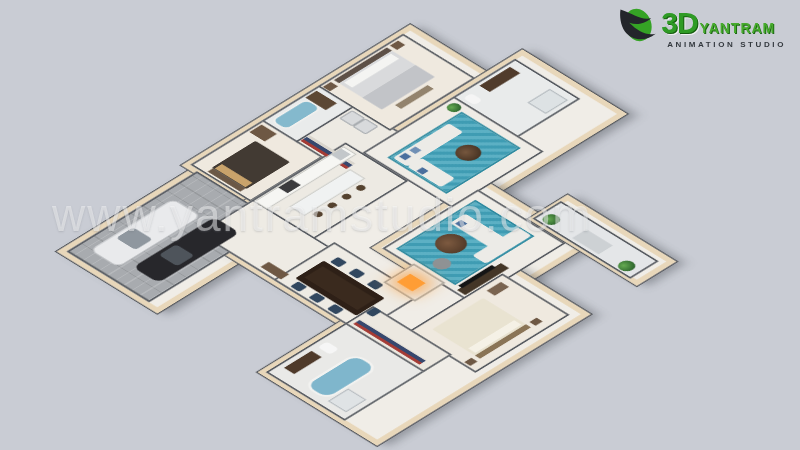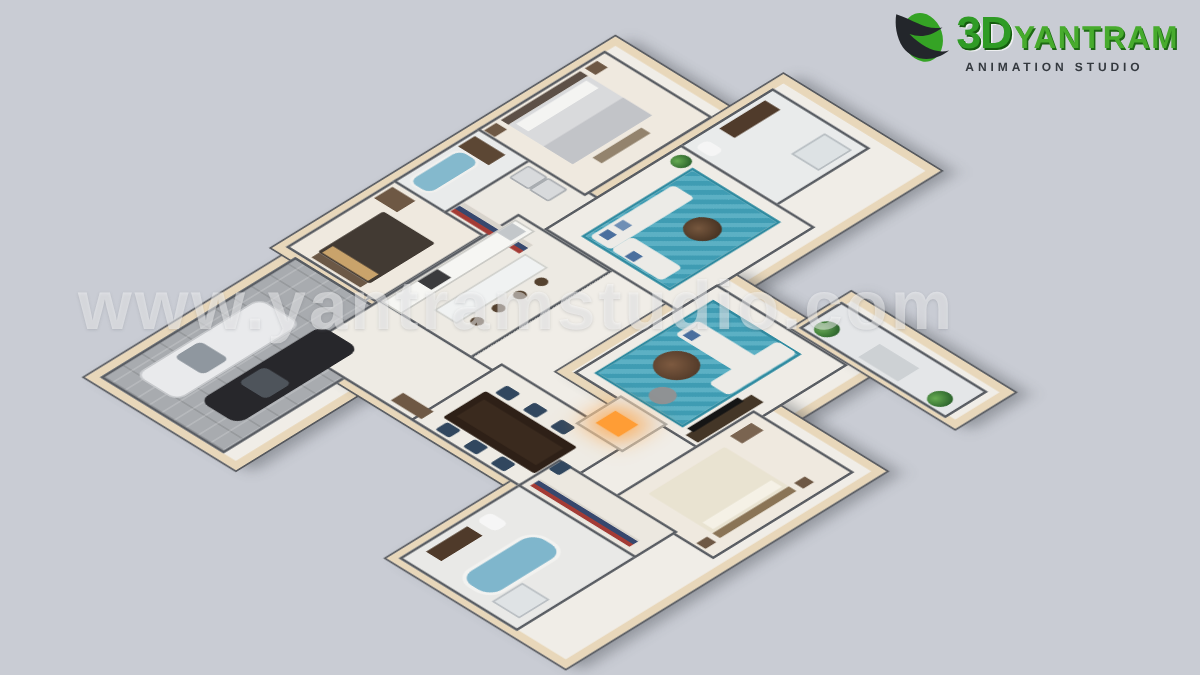--- a/index.html
+++ b/index.html
@@ -16,30 +16,30 @@
        border:3px solid #2e8aa0;}
   .pavers{background-image:
       repeating-linear-gradient(0deg,rgba(255,255,255,.16) 0 2px,transparent 2px 16px),
       repeating-linear-gradient(90deg,rgba(0,0,0,.10) 0 2px,transparent 2px 24px);
       background-color:#a8abaf;}
   .stripes{background:repeating-linear-gradient(90deg,#a43b35 0 6px,#37486e 6px 12px,#d8d4cc 12px 18px);}
   .plant{background:radial-gradient(circle at 40% 35%,#66ab52,#2c642c 75%);border-radius:50%;}
   .table-round{background:radial-gradient(circle at 45% 40%,#76573e,#4a3524 70%);}
   .ottoman{background:radial-gradient(circle at 45% 40%,#7d5a40,#553c2a 72%);}
   
-  .watermark{position:absolute;left:52px;top:176px;z-index:30;white-space:nowrap;
-             font-size:46px;font-weight:bold;letter-spacing:2px;
+  .watermark{position:absolute;left:52px;top:188px;z-index:30;white-space:nowrap;
+             font-size:46px;font-weight:normal;letter-spacing:2px;
              color:rgba(255,255,255,.45);text-shadow:0 1px 2px rgba(110,114,122,.25);}
   
   .logo{position:absolute;top:4px;right:14px;z-index:40;display:flex;align-items:center;gap:2px;}
   .logo-text{display:flex;flex-direction:column;align-items:flex-start;line-height:1;}
   .logo-row{display:flex;align-items:baseline;}
   .logo-number{font-size:30px;font-weight:bold;color:#2f9b25;
                text-shadow:1px 1px 0 #165c10,2px 2px 0 rgba(255,255,255,.7);letter-spacing:-1px;}
-  .logo-name{font-size:21px;font-weight:bold;color:#47ab2d;margin-left:2px;letter-spacing:1px;
+  .logo-name{font-size:14px;font-weight:bold;color:#47ab2d;margin-left:2px;letter-spacing:1px;
              text-shadow:1px 1px 0 #1d6a14;}
   .logo-tagline{font-size:8px;font-weight:bold;color:#34393f;letter-spacing:2.6px;margin:3px 0 0 6px;text-align:center;}
 </style>
 </head>
 <body>
 
 <div class="stage">
 
   <div id="plan">
       <div class="slab" style="left: 20px; top: 15px; width: 270px; height: 178px;"></div>

